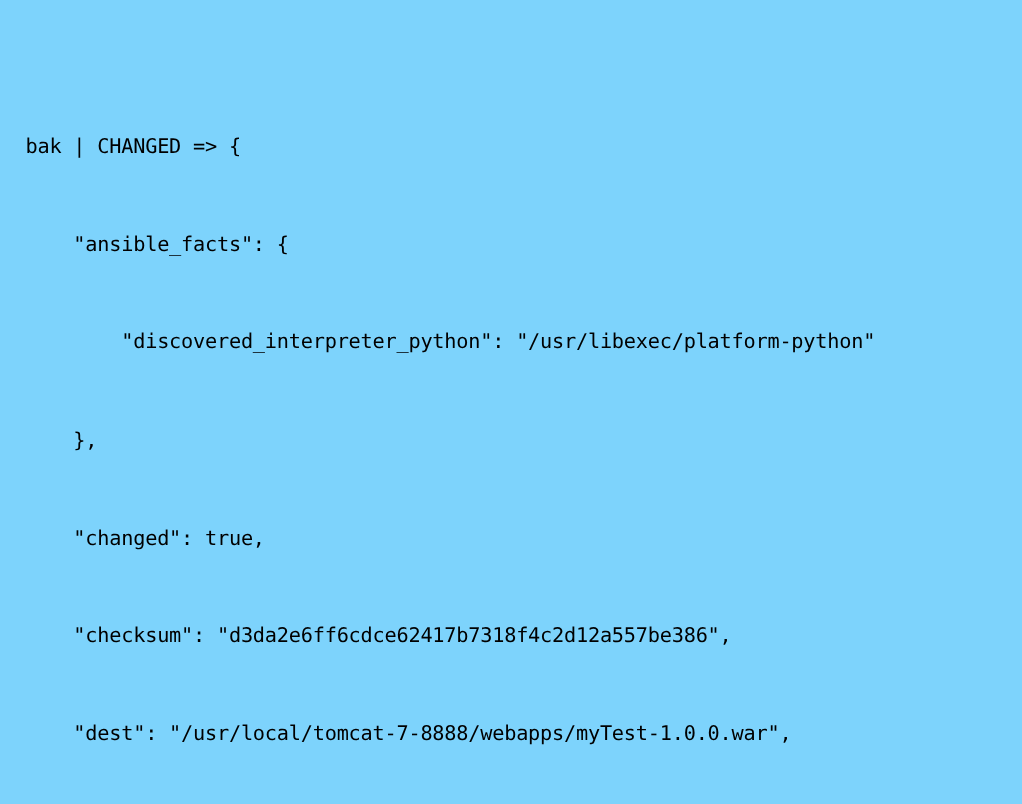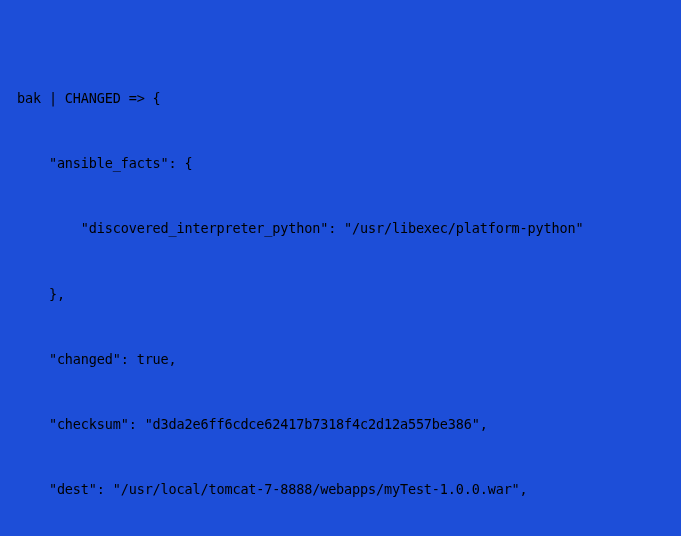--- a/index.html
+++ b/index.html
@@ -6,21 +6,21 @@
   html, body {
     margin: 0;
     padding: 0;
     background: #ffffff;
   }
 
   #console-root {
     position: relative;
     width: 681px;
     height: 536px;
-    background: #1d4ed8;
+    background: #7dd3fc;
     overflow: hidden;
     box-sizing: border-box;
   }
 
   
   #log-output {
     position: absolute;
     left: 17px;
     top: -12px;            
     width: 700px;

